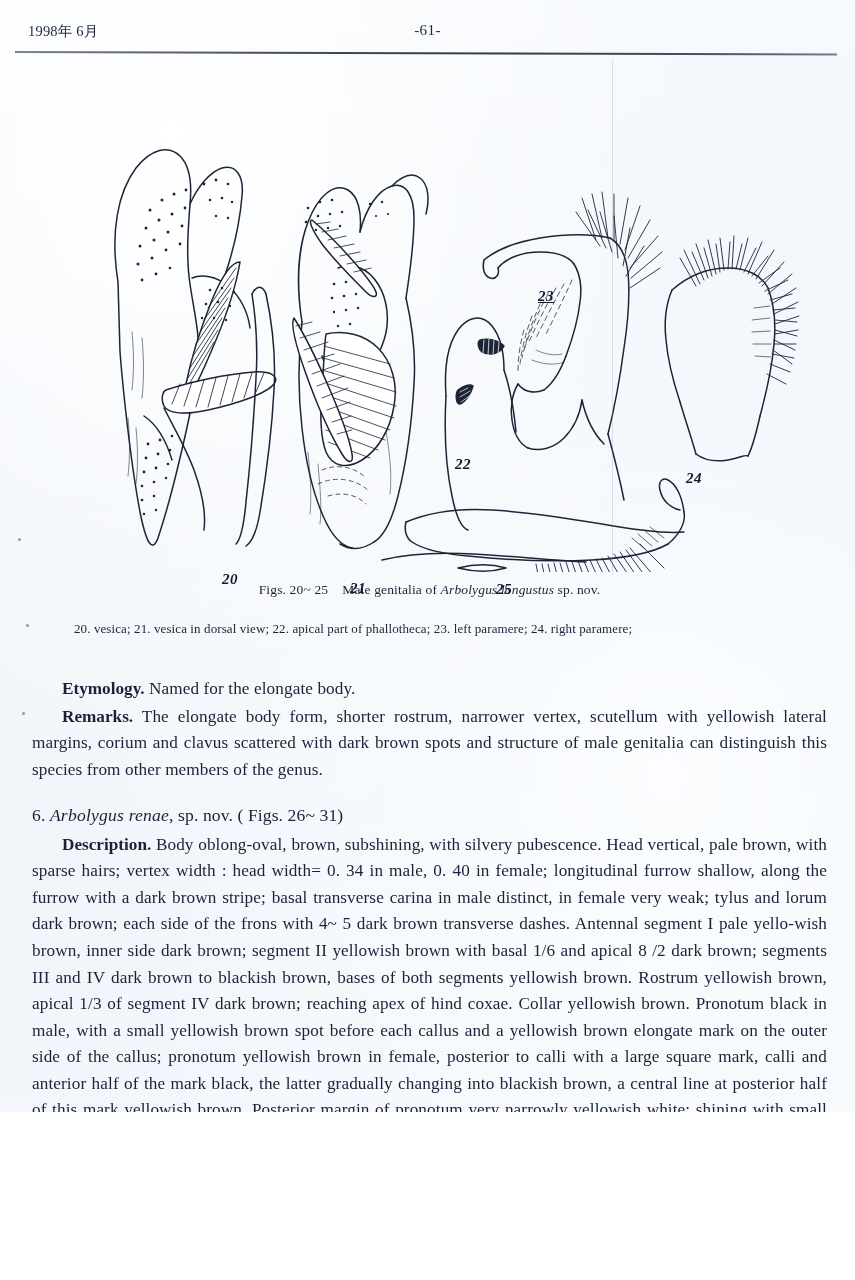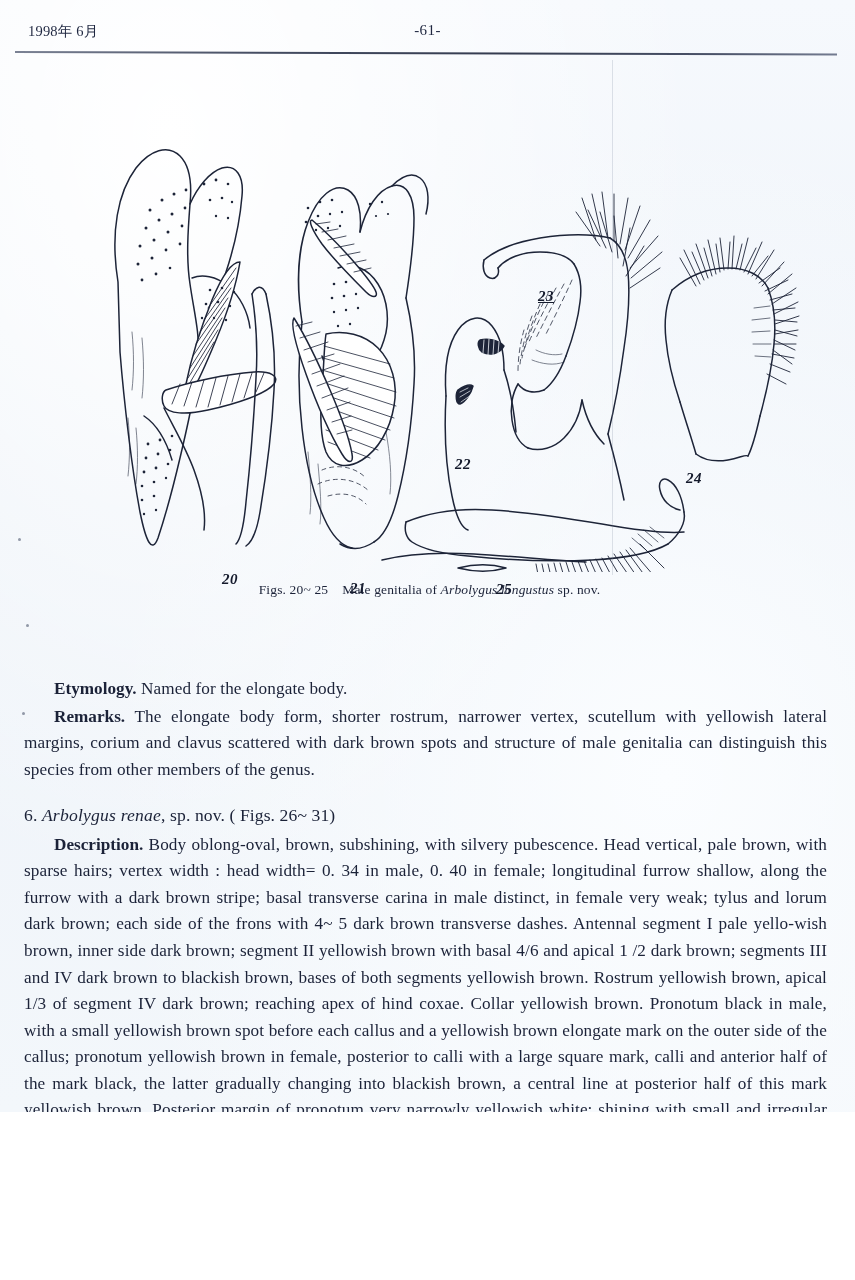--- a/index.html
+++ b/index.html
@@ -105,21 +105,21 @@
     font-size: 13px;
     letter-spacing: .1px;
     line-height: 1.55;
     margin-top: 1px;
     padding-left: 8px;
   }
 
   
   .body {
     position: absolute;
-    left: 24px;
+    left: 32px;
     right: 28px;
     top: 676px;
   }
   .para {
     font-size: 17.2px;
     line-height: 1.545;
     text-align: justify;
     text-justify: inter-word;
     letter-spacing: .1px;
     margin: 0 0 1px 0;
@@ -558,20 +558,21 @@
   <span class="speck" style="left:22px; top:712px; width:3px; height:3px;"></span>
   <span class="speck" style="left:640px; top:1243px; width:3px; height:4px;"></span>
 
   <div class="caption">
     <div class="cap-line1">
       <span>Figs. 20~ 25</span>&nbsp;&nbsp;&nbsp;
       <span>Male genitalia of</span>
       <span class="sp-name">Arbolygus longustus</span>
       <span>sp. nov.</span>
     </div>
+    <div class="cap-line2">20. vesica; 21. vesica in dorsal view; 22. apical part of phallotheca; 23. left paramere; 24. right paramere;</div>
   </div>
 
   <div class="body">
 
     <p class="para indent">
       <span class="lead">Etymology.</span>
       <span>Named for the elongate body.</span>
     </p>
 
     <p class="para indent">
@@ -584,21 +585,21 @@
       <span class="taxon">Arbolygus renae</span><span>, sp. nov.</span>
       <span>( Figs. 26~ 31)</span>
     </p>
 
     <p class="para indent">
       <span class="lead">Description.</span>
       <span>Body oblong-oval, brown, subshining, with silvery pubescence. Head vertical, pale brown, with sparse hairs; vertex width : head width= 0. 34 in male, 0. 40 in female; longitudinal furrow shallow, along the furrow with a dark brown stripe; basal transverse carina in male distinct, in female very weak; tylus and lorum dark brown; each side of the frons with 4~ 5 dark brown transverse dashes. Antennal segment</span>
       <span class="roman">I</span>
       <span>pale yello-wish brown, inner side dark brown; segment</span>
       <span class="roman">II</span>
-      <span>yellowish brown with basal 4/6 and apical 1 /2 dark brown; segments</span>
+      <span>yellowish brown with basal 1/6 and apical 8 /2 dark brown; segments</span>
       <span class="roman">III</span>
       <span>and</span>
       <span class="roman">IV</span>
       <span>dark brown to blackish brown, bases of both segments yellowish brown. Rostrum yellowish brown, apical 1/3 of segment</span>
       <span class="roman">IV</span>
       <span>dark brown; reaching apex of hind coxae. Collar yellowish brown. Pronotum black in male, with a small yellowish brown spot before each callus and a yellowish brown elongate mark on the outer side of the callus; pronotum yellowish brown in female, posterior to calli with a large square mark, calli and anterior half of the mark black, the latter gradually changing into blackish brown, a central line at posterior half of this mark yellowish brown. Posterior margin of pronotum very narrowly yellowish white; shining with small and irregular punctures hairs short and sparse Scutellum</span>
     </p>
 
   </div>
 </div>

